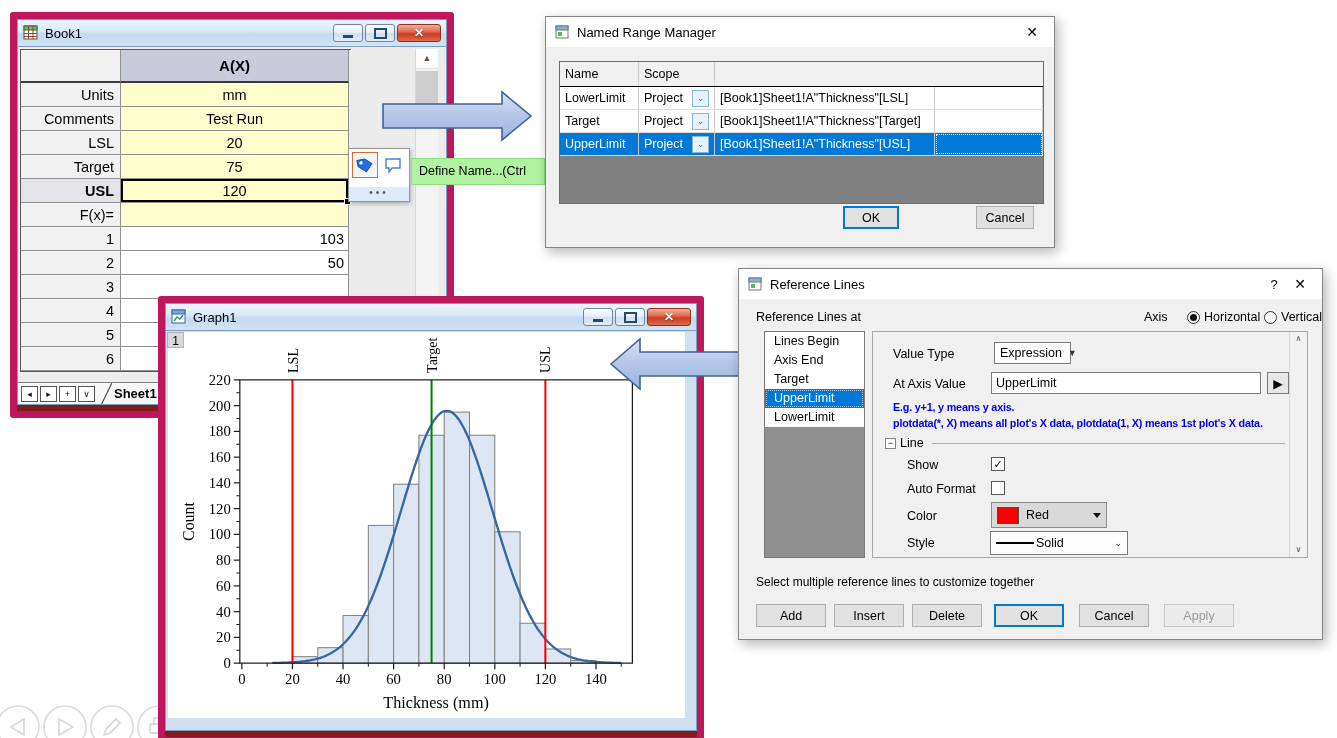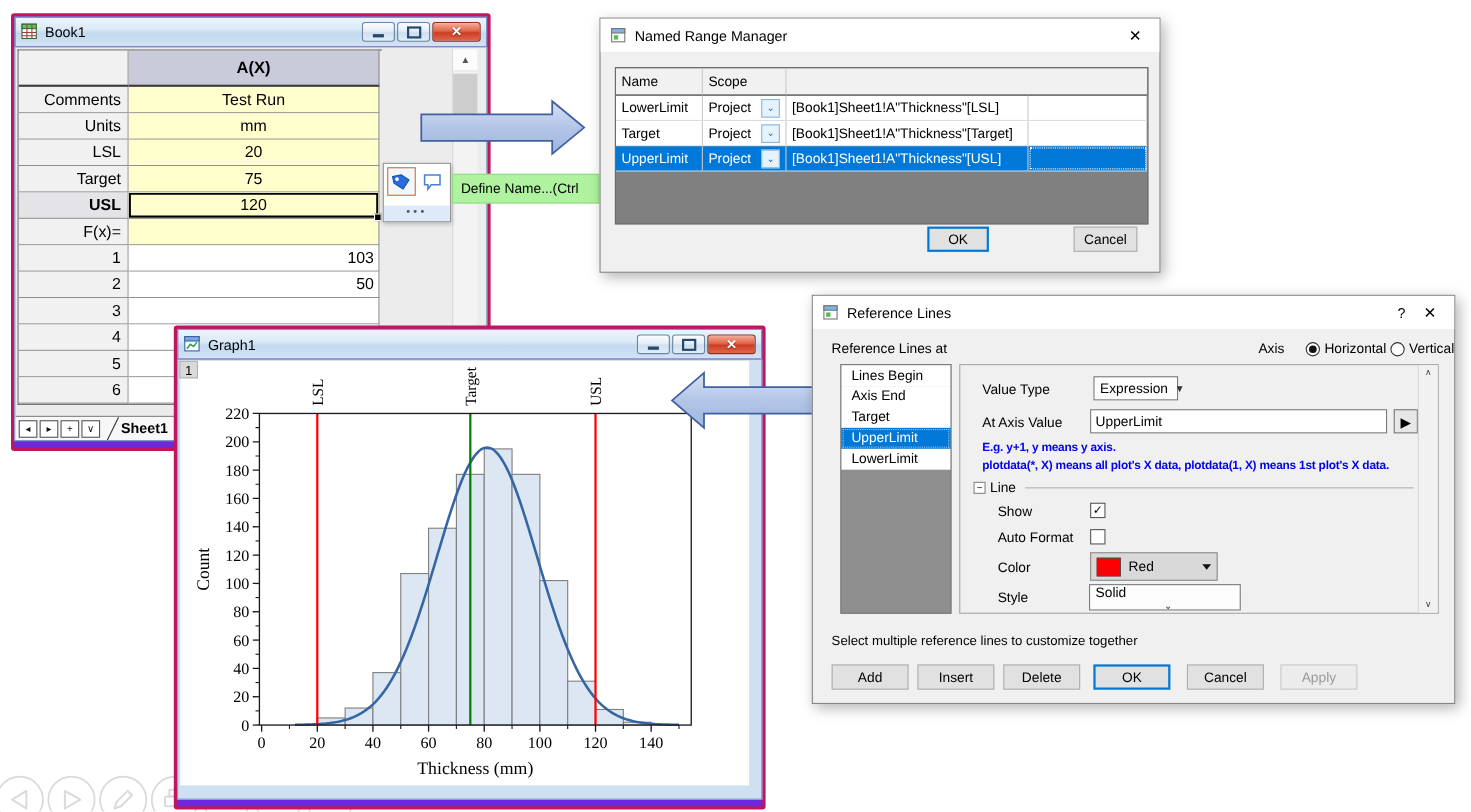--- a/index.html
+++ b/index.html
@@ -1,20 +1,20 @@
 <!DOCTYPE html>
 <html><head>
 <meta charset="utf-8">
 <style>
   html,body{margin:0;padding:0;background:#fff;}
   .stage{position:relative;width:1337px;height:738px;overflow:hidden;background:#fff;
          font-family:"Liberation Sans",sans-serif;color:#000;}
 
   
-  .win{position:absolute;border:3px solid #be185d;border-radius:3px;background:#6d28d9;}
+  .win{position:absolute;border:7px solid #be185d;border-radius:3px;background:#7f1d1d;}
   .titlebar{height:26px;display:flex;align-items:center;padding:0 5px;
     background:linear-gradient(180deg,#ebf4fc 0%,#dcebf8 40%,#c2d9ef 55%,#d2e3f4 100%);
     border:1px solid #7d9cbe;font-size:13px;}
   .titlebar .ttl{margin-left:6px;}
   .cap{width:30px;height:18px;border:1px solid #6f86a1;border-radius:3px;margin-left:2px;
     background:linear-gradient(#fbfdfe,#e4eef8 45%,#cfdfee 55%,#e2eef8);
     display:flex;align-items:center;justify-content:center;box-sizing:border-box;}
   .cap .minbar{width:10px;height:3px;background:#24496e;margin-top:7px;}
   .cap .maxbox{width:9px;height:7px;border:2px solid #24496e;}
   .cap.close{width:44px;background:linear-gradient(#f2ae99,#e0654a 45%,#cc3d22 55%,#dd6950);
@@ -185,26 +185,26 @@
         <span class="cap close">✕</span>
       </span>
     </div>
     <div class="win-body">
       <div class="ws-grid" id="ws-grid">
           <div class="ws-row ws-hrow">
             <div class="ws-cell ws-lab"></div>
             <div class="ws-cell ws-val">A(X)</div>
           </div>
           <div class="ws-row">
+            <div class="ws-cell ws-lab">Units</div>
+            <div class="ws-cell ws-val">mm</div>
+          </div>
+          <div class="ws-row">
             <div class="ws-cell ws-lab">Comments</div>
             <div class="ws-cell ws-val">Test Run</div>
-          </div>
-          <div class="ws-row">
-            <div class="ws-cell ws-lab">Units</div>
-            <div class="ws-cell ws-val">mm</div>
           </div>
           <div class="ws-row">
             <div class="ws-cell ws-lab">LSL</div>
             <div class="ws-cell ws-val">20</div>
           </div>
           <div class="ws-row">
             <div class="ws-cell ws-lab">Target</div>
             <div class="ws-cell ws-val">75</div>
           </div>
           <div class="ws-row">
@@ -501,21 +501,21 @@
       <span class="cb" style="left:118px;top:149px;"></span>
 
       <span class="lbl" style="left:34px;top:177px;">Color</span>
       <div class="combo" style="left:118px;top:170px;width:116px;height:26px;background:#d9d9d9;border-color:#8a8a8a;">
         <span class="swatch"></span>
         <span>Red</span>
         <span class="downarrow"></span>
       </div>
 
       <span class="lbl" style="left:34px;top:204px;">Style</span>
-      <div class="combo" style="left:117px;top:199px;width:138px;height:24px;flex-direction:column;">
+      <div class="combo" style="left:117px;top:199px;width:138px;height:24px;">
         <span class="lineglyph"></span>
         <span class="cv">Solid</span>
         <span class="chev">⌄</span>
       </div>
 
       <div class="panel-scroll">
         <span class="sa" style="top:0;">∧</span>
         <span class="sa" style="bottom:0;">∨</span>
       </div>
     </div>

